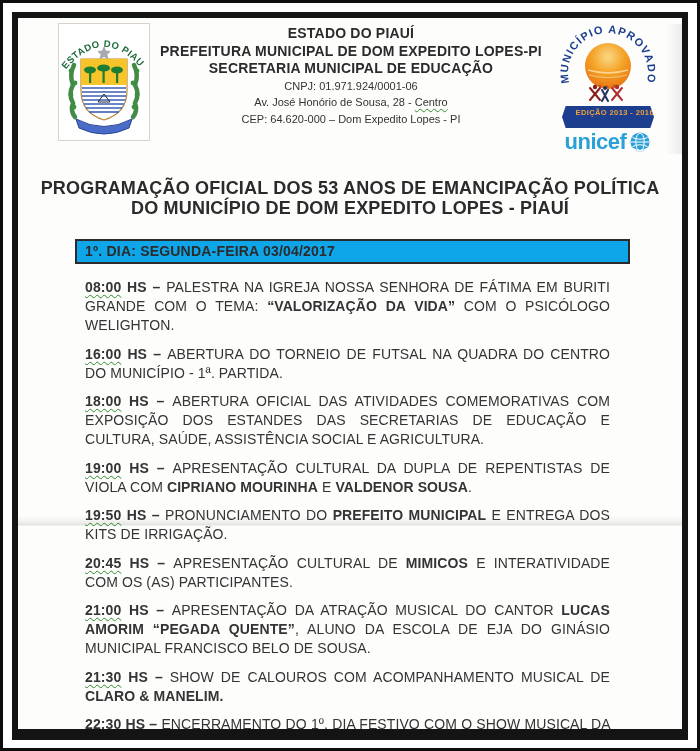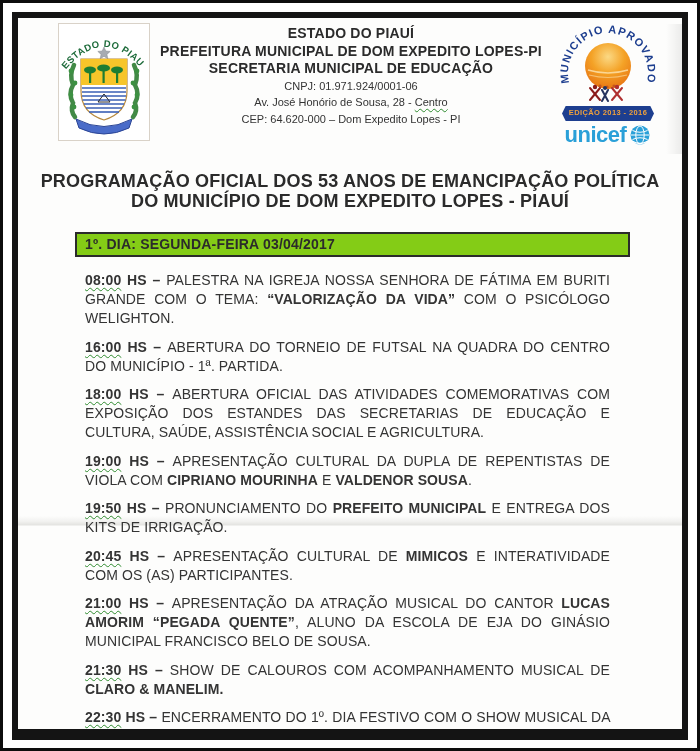--- a/index.html
+++ b/index.html
@@ -40,36 +40,37 @@
   .coat svg { display:block; }
   .head-text { flex:1 1 auto; text-align:center; padding-top:4px; }
   .org { font-weight:bold; font-size:14px; line-height:17.5px; letter-spacing:.2px; color:#2b2b2b; }
   .sub { font-size:11px; line-height:16.5px; color:#333; }
 
   .seal-col { flex:0 0 112px; margin:3px 18px 0 0; text-align:center; }
   .edition-badge {
     display:block; width:92px; margin:0 auto;
     background:#1d3e8f; color:#f0a13c;
     font-size:7.5px; font-weight:bold; letter-spacing:.4px;
-    padding:2px 0 4px 0;
+    padding:2px 0 11px 0;
     clip-path:polygon(4% 0, 96% 0, 100% 50%, 96% 100%, 4% 100%, 0 50%);
+    text-align:right;
   }
   .unicef-row { margin-top:3px; display:flex; align-items:center; justify-content:center; gap:3px; }
   .unicef-word { color:#2aa0d8; font-weight:bold; font-size:22px; letter-spacing:-0.5px; line-height:22px; }
 
   
   .title { text-align:center; margin-top:25px; font-weight:bold; font-size:18px; line-height:20px; letter-spacing:.2px; color:#2b2b2b; }
 
   
   .day-box {
     margin:21px 0 0 57px; width:555px;
     border:2px solid #2b2b2b;
     font-weight:bold; font-size:14px; letter-spacing:.2px;
     padding:2px 8px 3px 8px; color:#2b2b2b;
-    background:#84cc16;
+    background:#0ea5e9;
   }
 
   
   .schedule { margin:14px 72px 0 67px; width:525px; position:relative; z-index:1; }
   .item { font-size:14px; line-height:19px; text-align:justify; letter-spacing:.1px; margin-bottom:9.5px; color:#343434; }
   .item .b { font-weight:bold; }
   .sq {
     text-decoration-line:underline;
     text-decoration-style:wavy;
     text-decoration-color:#2e8b2e;

